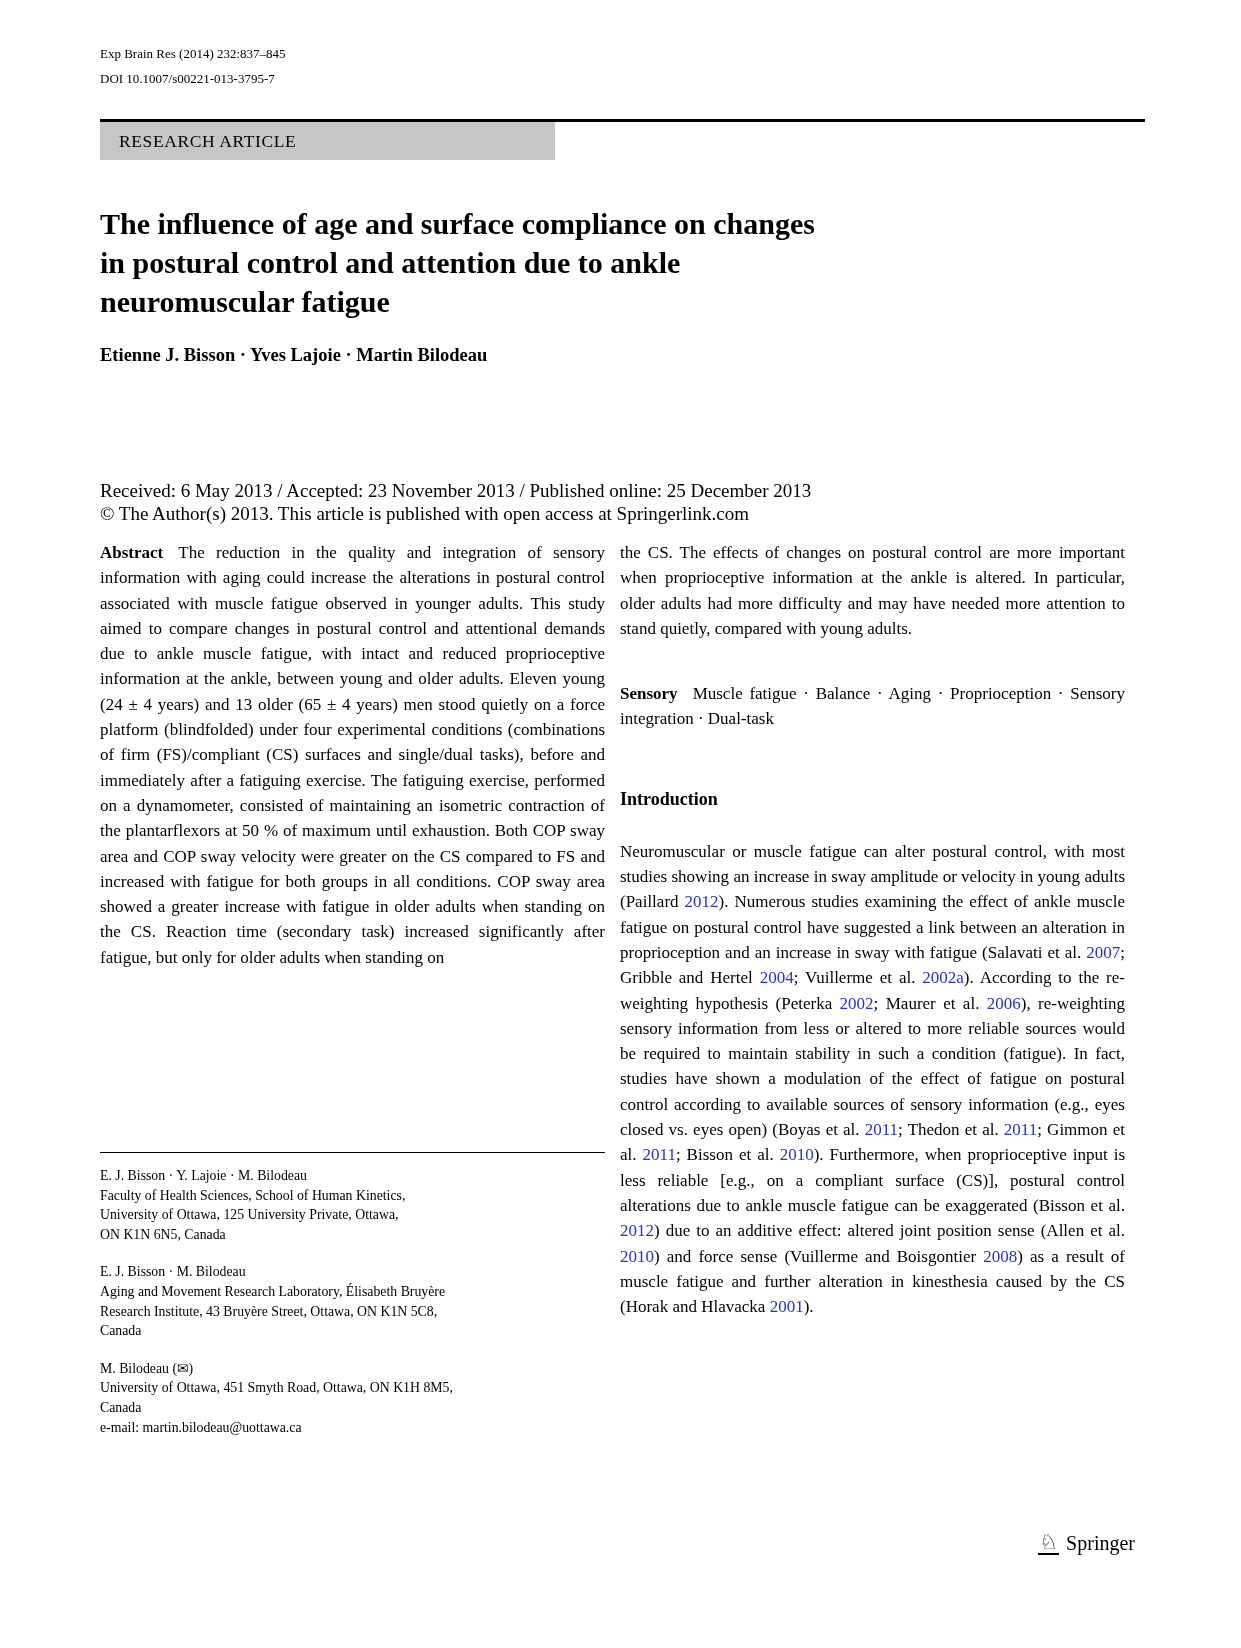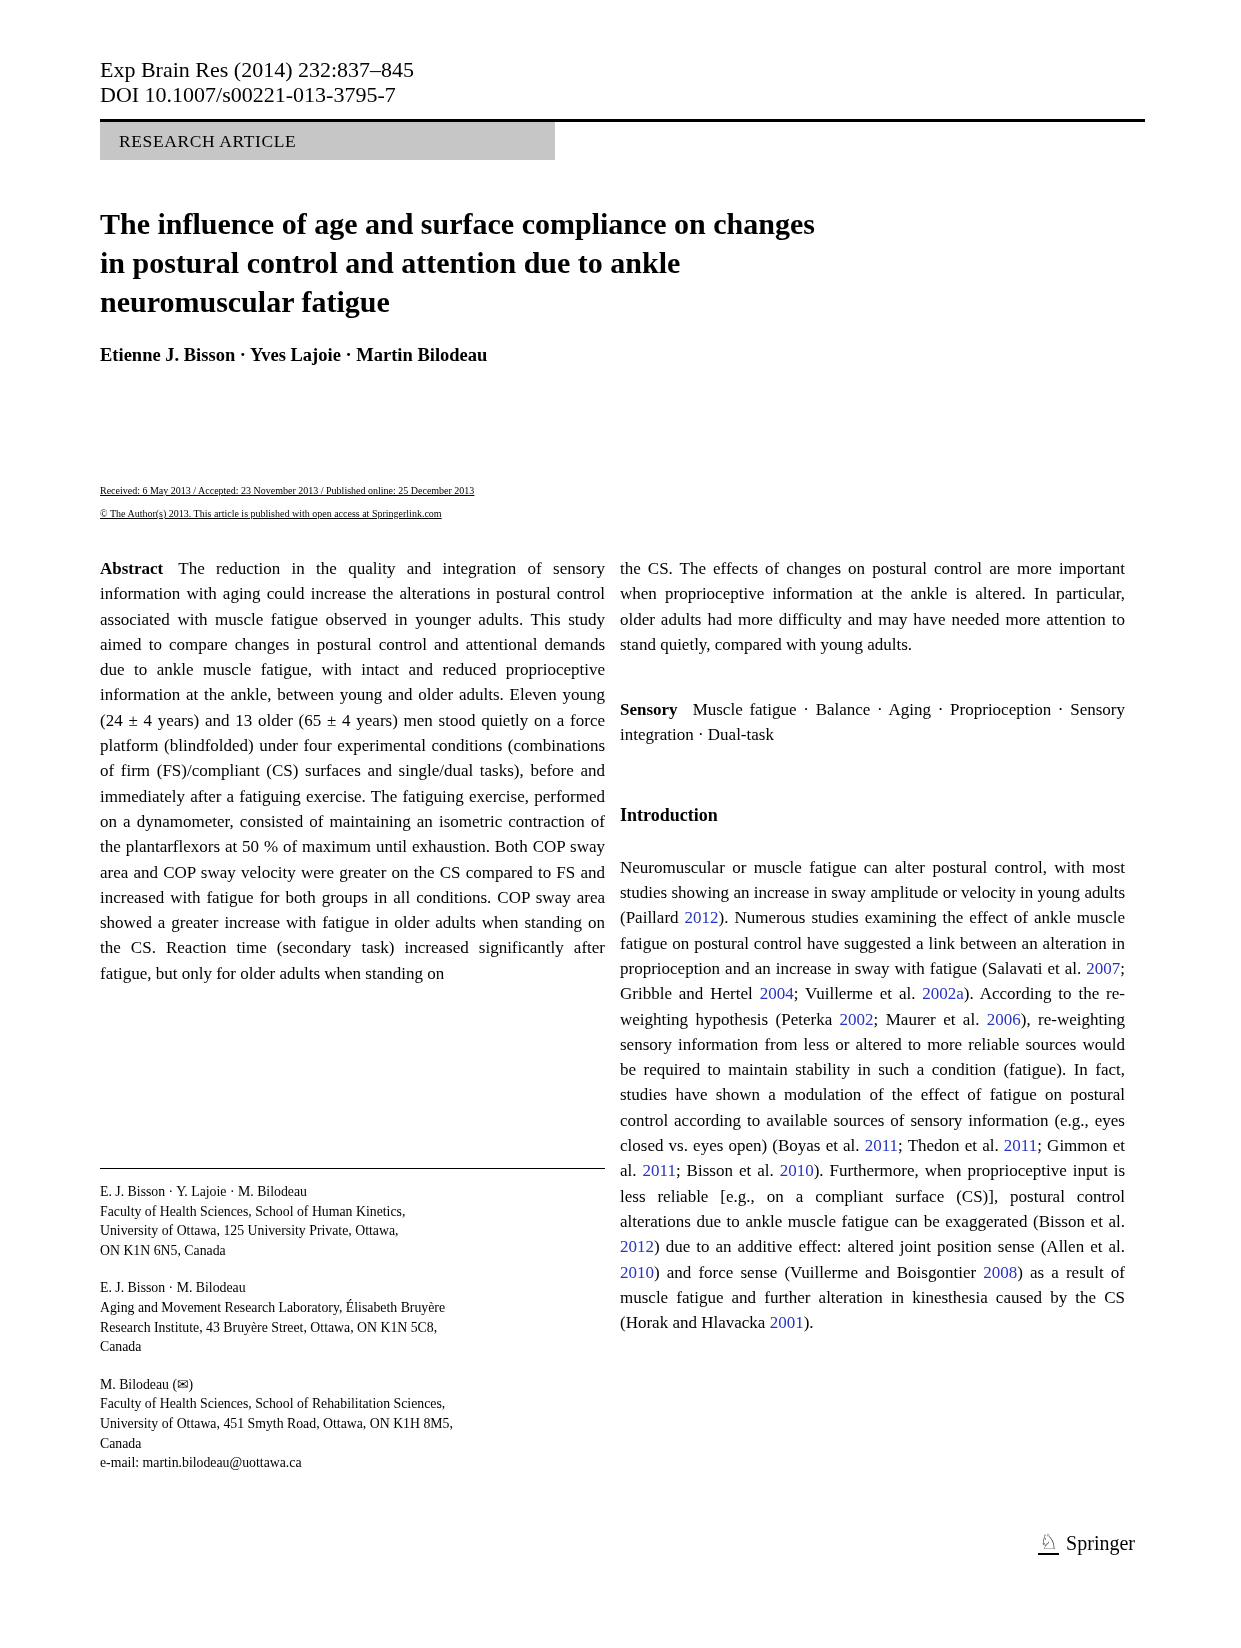--- a/index.html
+++ b/index.html
@@ -8,37 +8,37 @@
   }
   html,body{margin:0;padding:0;background:#ffffff;}
   .page{
     position:relative;
     width:1241px;height:1648px;
     background:#ffffff;
     color:#000;
     font-family:"Liberation Serif","DejaVu Serif",serif;
     overflow:hidden;
   }
-  .header{position:absolute;left:100px;top:57px;font-size:22px;line-height:25px;}
+  .header{position:absolute;left:100px;top:41px;font-size:13px;line-height:25px;}
   .top-rule{position:absolute;left:100px;top:119px;width:1045px;height:3px;background:#000;}
   .banner{
     position:absolute;left:100px;top:122px;width:455px;height:38px;
     background:var(--banner-bg);
     display:flex;align-items:center;
   }
   .banner span{font-size:17.5px;letter-spacing:0.6px;padding-left:19px;}
   .title{
     position:absolute;left:100px;top:204px;width:900px;
     font-size:30px;font-weight:bold;line-height:39px;
     white-space:pre-line;margin:0;
   }
   .authors{position:absolute;left:100px;top:345px;font-size:18.5px;font-weight:bold;}
-  .dates{position:absolute;left:100px;top:479px;font-size:10px;line-height:23px;text-decoration:underline;}
+  .dates{position:absolute;left:100px;top:479px;font-size:19px;line-height:23px;}
   .columns{
-    position:absolute;left:100px;top:556px;width:1045px;
+    position:absolute;left:100px;top:540px;width:1045px;
     display:flex;gap:15px;
   }
   .col{width:505px;position:relative;}
   .body-text{
     font-size:17px;line-height:25.3px;text-align:justify;margin:0;
   }
   .lead-label{font-weight:bold;margin-right:15px;}
   .keywords{margin-top:40px;}
   .section-heading{
     font-size:18px;font-weight:bold;margin:57px 0 0 0;
@@ -104,21 +104,20 @@
             <div>ON K1N 6N5, Canada</div>
           </div>
         <div class="fn-block">
             <div>E. J. Bisson · M. Bilodeau</div>
             <div>Aging and Movement Research Laboratory, Élisabeth Bruyère</div>
             <div>Research Institute, 43 Bruyère Street, Ottawa, ON K1N 5C8,</div>
             <div>Canada</div>
           </div>
         <div class="fn-block">
             <div>M. Bilodeau (✉)</div>
-            <div>Faculty of Health Sciences, School of Rehabilitation Sciences,</div>
             <div>University of Ottawa, 451 Smyth Road, Ottawa, ON K1H 8M5,</div>
             <div>Canada</div>
             <div>e-mail: martin.bilodeau@uottawa.ca</div>
           </div>
       </div>
     </div>
 
     <div class="col">
       <p class="body-text">the CS. The effects of changes on postural control are more important when proprioceptive information at the ankle is altered. In particular, older adults had more difficulty and may have needed more attention to stand quietly, compared with young adults.</p>
 

